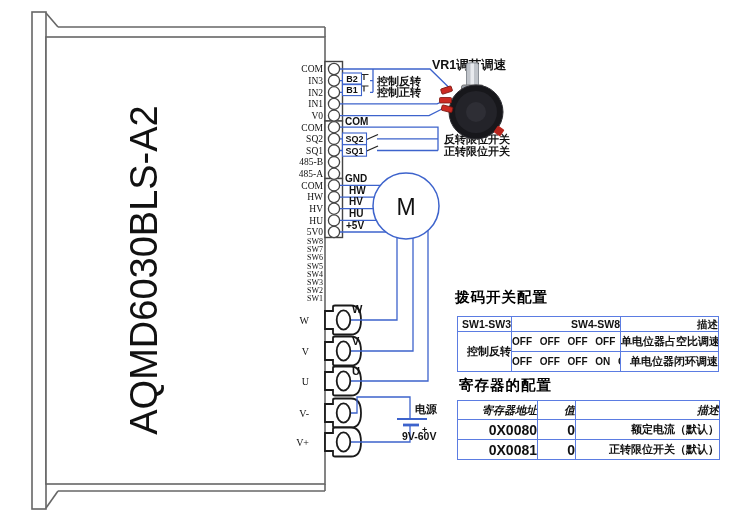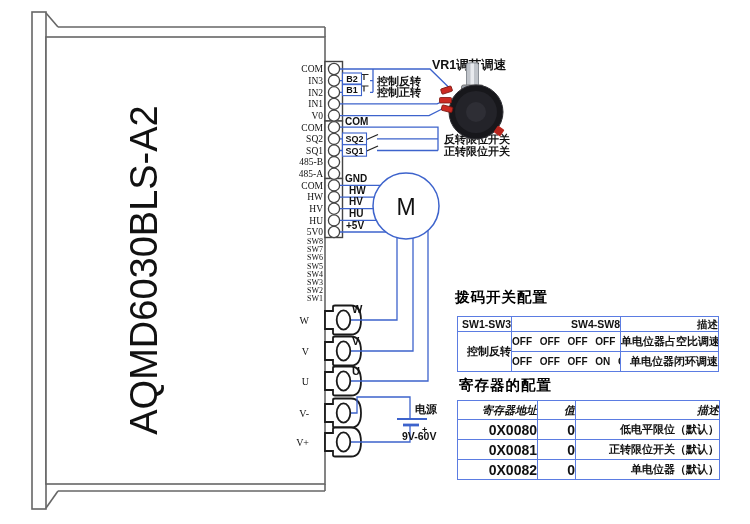--- a/index.html
+++ b/index.html
@@ -243,28 +243,23 @@
       </colgroup>
   <tbody>
         <tr>
     <th>寄存器地址</th>
     <th>值</th>
     <th>描述</th>
   </tr>
   <tr>
     <td>0X0080</td>
     <td>0</td>
-    <td class="desc">低电平限位（默认）</td>
+    <td class="desc">额定电流（默认）</td>
   </tr>
   <tr>
     <td>0X0081</td>
     <td>0</td>
     <td class="desc">正转限位开关（默认）</td>
   </tr>
-  <tr>
-    <td>0X0082</td>
-    <td>0</td>
-    <td class="desc">单电位器（默认）</td>
-  </tr>
 </tbody>
     </table>
 
 </div>
 
 </body></html>

